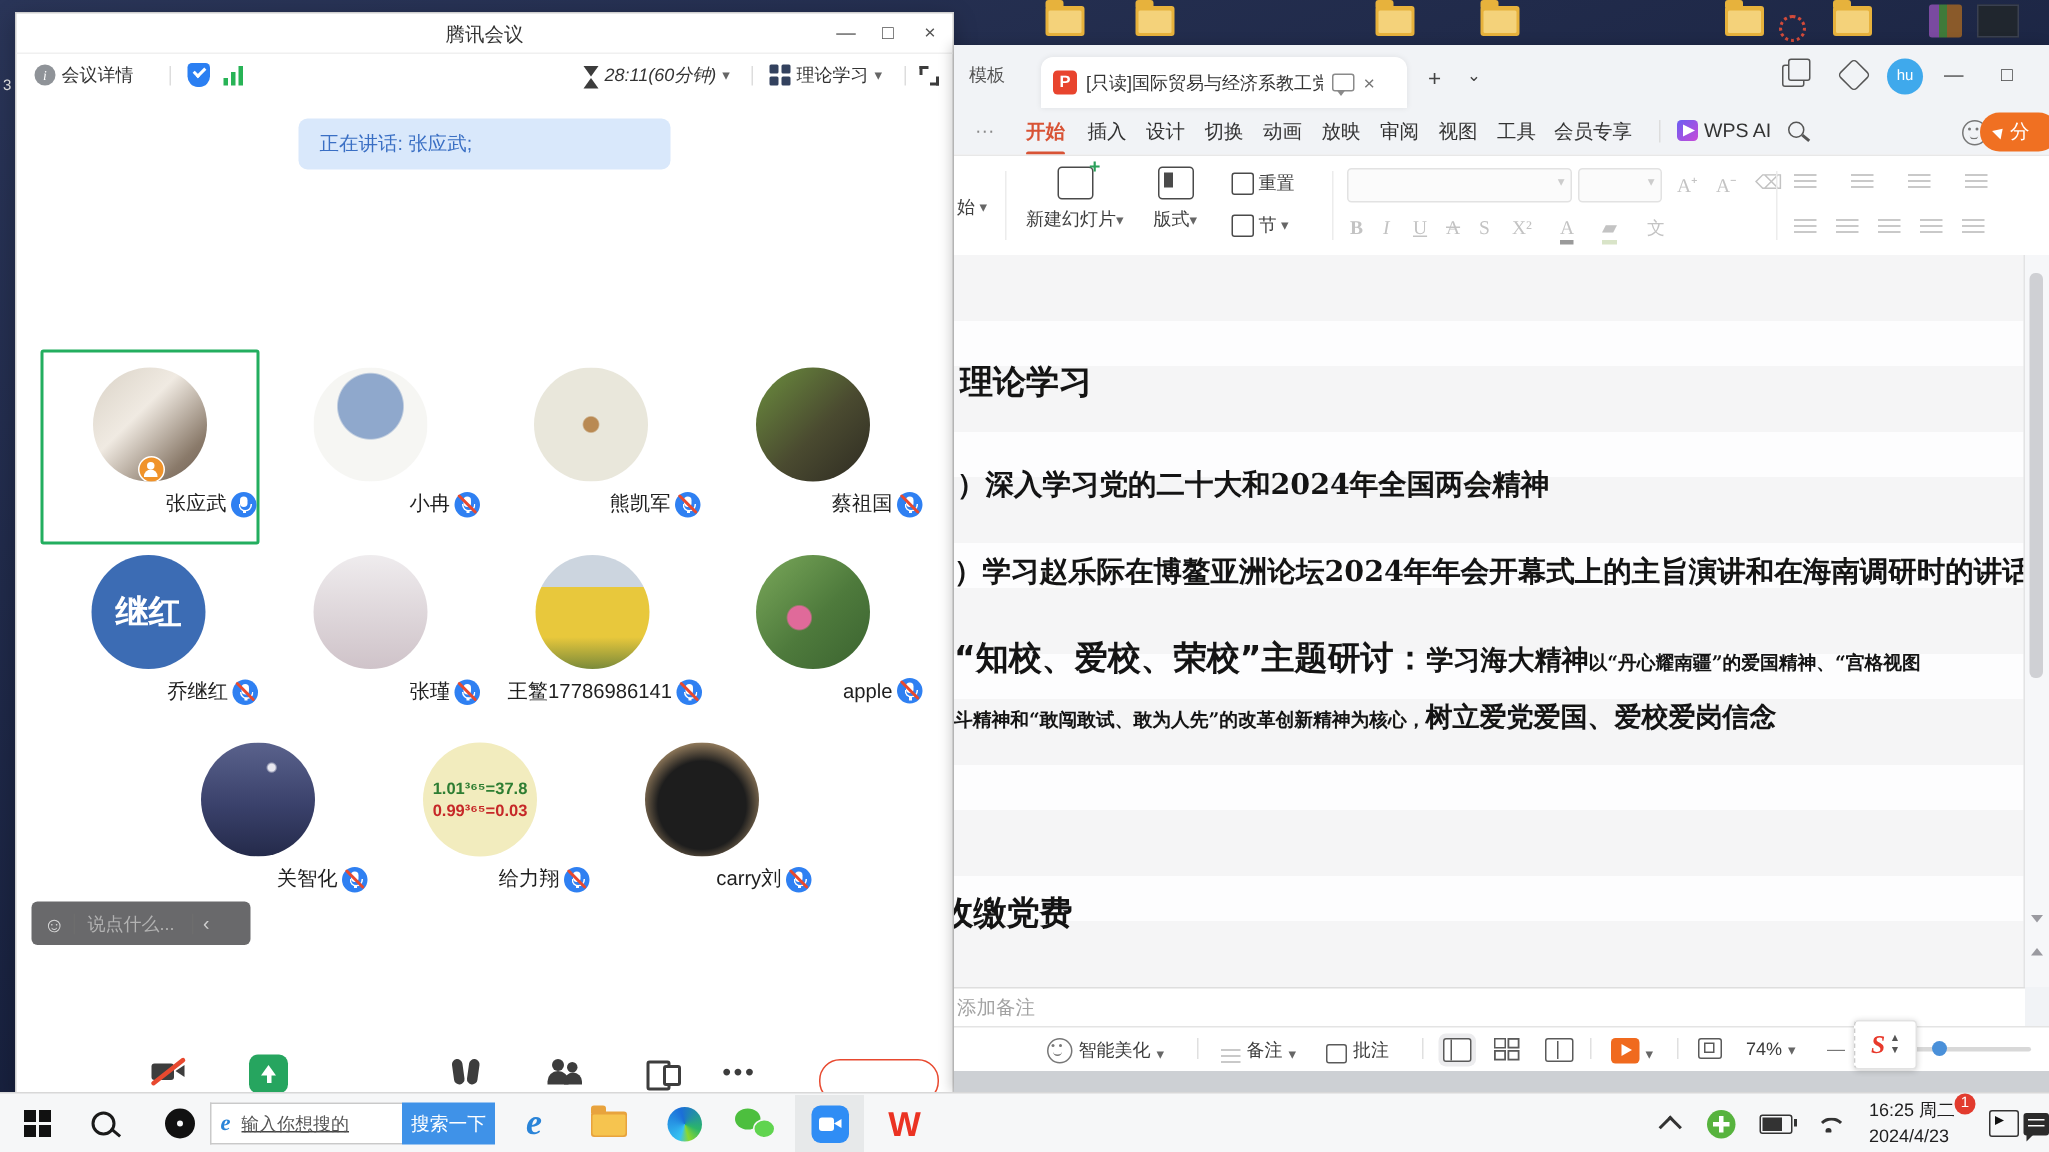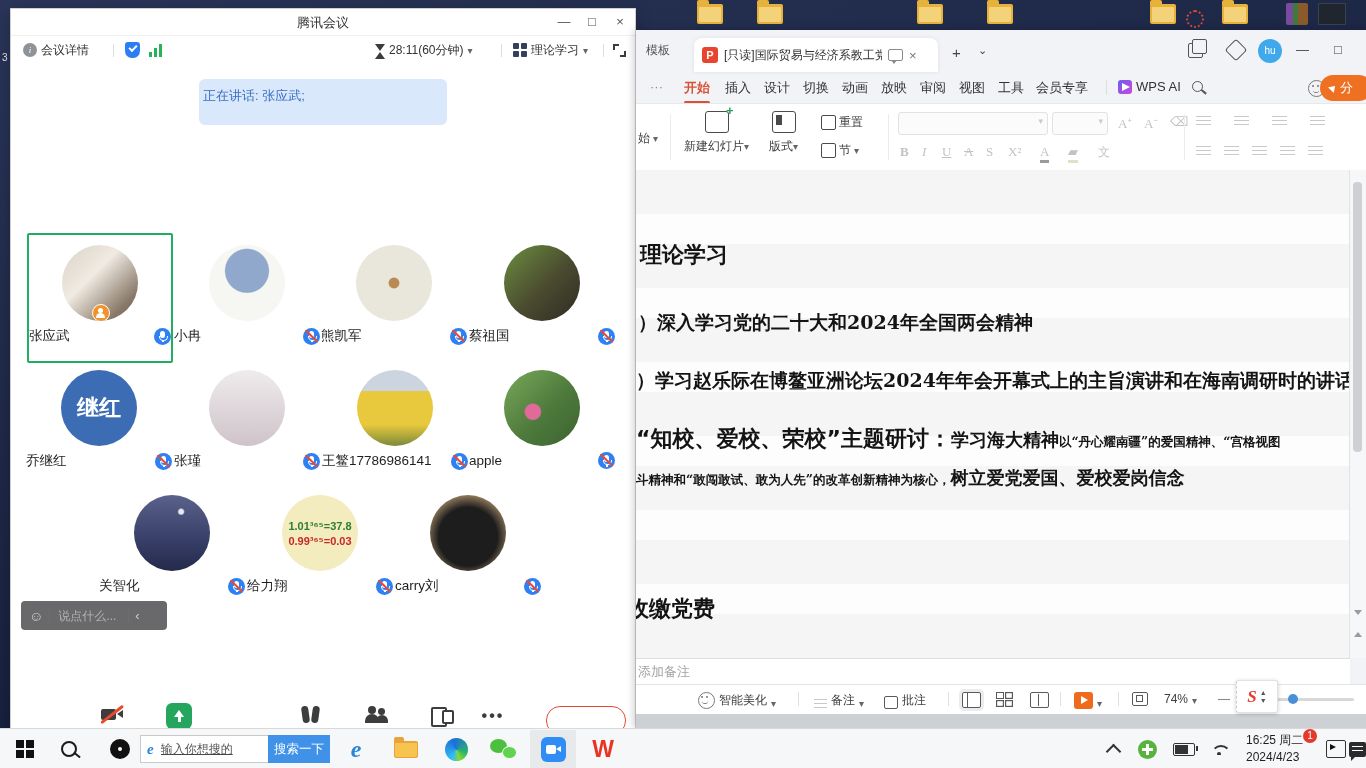--- a/index.html
+++ b/index.html
@@ -30,27 +30,27 @@
   .bars{display:flex;align-items:flex-end;gap:2px;height:13px;}
   .bars b{width:3px;background:#28b356;display:block;}
   .hourglass{width:0;height:0;border-left:5px solid transparent;border-right:5px solid transparent;border-top:7px solid #3c3c3c;position:relative;top:-3px;}
   .hourglass:after{content:"";position:absolute;left:-5px;top:1px;border-left:5px solid transparent;border-right:5px solid transparent;border-bottom:7px solid #3c3c3c;}
   .gridic{display:grid;grid-template-columns:6px 6px;grid-gap:2px;}
   .gridic b{width:6px;height:6px;background:#33415e;display:block;border-radius:1px;}
   .fsic{width:13px;height:13px;position:relative;}
   .fsic:before,.fsic:after{content:"";position:absolute;width:4px;height:4px;border:2px solid #3c3c3c;}
   .fsic:before{left:0;top:0;border-right:none;border-bottom:none;}
   .fsic:after{right:0;bottom:0;border-left:none;border-top:none;}
-  #speak-banner{left:188px;top:70px;width:248px;height:46px;background:#d9e8fb;border-radius:6px;color:#3a6fc4;font-size:13px;line-height:34px;padding-left:4px;box-sizing:border-box;}
+  #speak-banner{left:188px;top:70px;width:248px;height:34px;background:#d9e8fb;border-radius:6px;color:#3a6fc4;font-size:13px;line-height:34px;padding-left:14px;box-sizing:border-box;}
   
   .tile{position:absolute;width:146px;height:130px;text-align:center;}
   .tile.sel{border:2px solid #23ae5f;border-radius:2px;box-sizing:border-box;}
   .avatar{width:76px;height:76px;border-radius:50%;margin:12px auto 6px;position:relative;overflow:hidden;}
   .tile.sel .avatar{margin-top:10px;}
-  .nrow{display:flex;justify-content:space-between;align-items:center;gap:3px;font-size:13.5px;color:#1f1f1f;}
+  .nrow{display:flex;justify-content:flex-end;align-items:center;gap:3px;font-size:13.5px;color:#1f1f1f;}
   .mic{width:17px;height:17px;border-radius:50%;background:#2f80f2;position:relative;flex:0 0 auto;}
   .mic .body{position:absolute;left:6px;top:3px;width:5px;height:7px;background:#fff;border-radius:3px;}
   .mic .stand{position:absolute;left:5px;top:8px;width:7px;height:4px;border:1.2px solid #fff;border-top:none;border-radius:0 0 5px 5px;}
   .mic .stem{position:absolute;left:8px;top:12px;width:1.5px;height:2.5px;background:#fff;}
   .mic.off:after{content:"";position:absolute;left:0px;top:7px;width:17px;height:2px;background:#e8492f;transform:rotate(45deg);border-radius:1px;}
   .hostbadge{position:absolute;left:50%;margin-left:-8px;bottom:-1px;width:16px;height:16px;border-radius:50%;background:#f0932a;border:1.5px solid #fff;}
   .hostbadge:before{content:"";position:absolute;left:5px;top:3px;width:5px;height:5px;border-radius:50%;background:#fff;}
   .hostbadge:after{content:"";position:absolute;left:3px;top:8px;width:9px;height:5px;border-radius:5px 5px 0 0;background:#fff;}
   
   .av0{background:linear-gradient(135deg,#d9d2c6,#f0eae2 40%,#8a7a6a 80%,#6b5d52);}
@@ -250,21 +250,21 @@
           <i></i>
         </span>
     </div>
     <div class="mt-item" style="left:138px;">
       <span class="bars">
           <b style="height:5px;"></b>
           <b style="height:9px;"></b>
           <b style="height:13px;"></b>
         </span>
     </div>
-    <div class="mt-item" style="left:364px;">
+    <div class="mt-item" style="left:378px;font-style:italic;">
       <span class="hourglass"></span>
       <span>28:11(60分钟)</span>
       <span class="chv">▾</span>
     </div>
     <div class="sep-v abs" style="left:490px;top:8px;height:13px;"></div>
     <div class="mt-item" style="left:502px;">
       <span class="gridic">
           <b></b>
           <b></b>
           <b></b>

